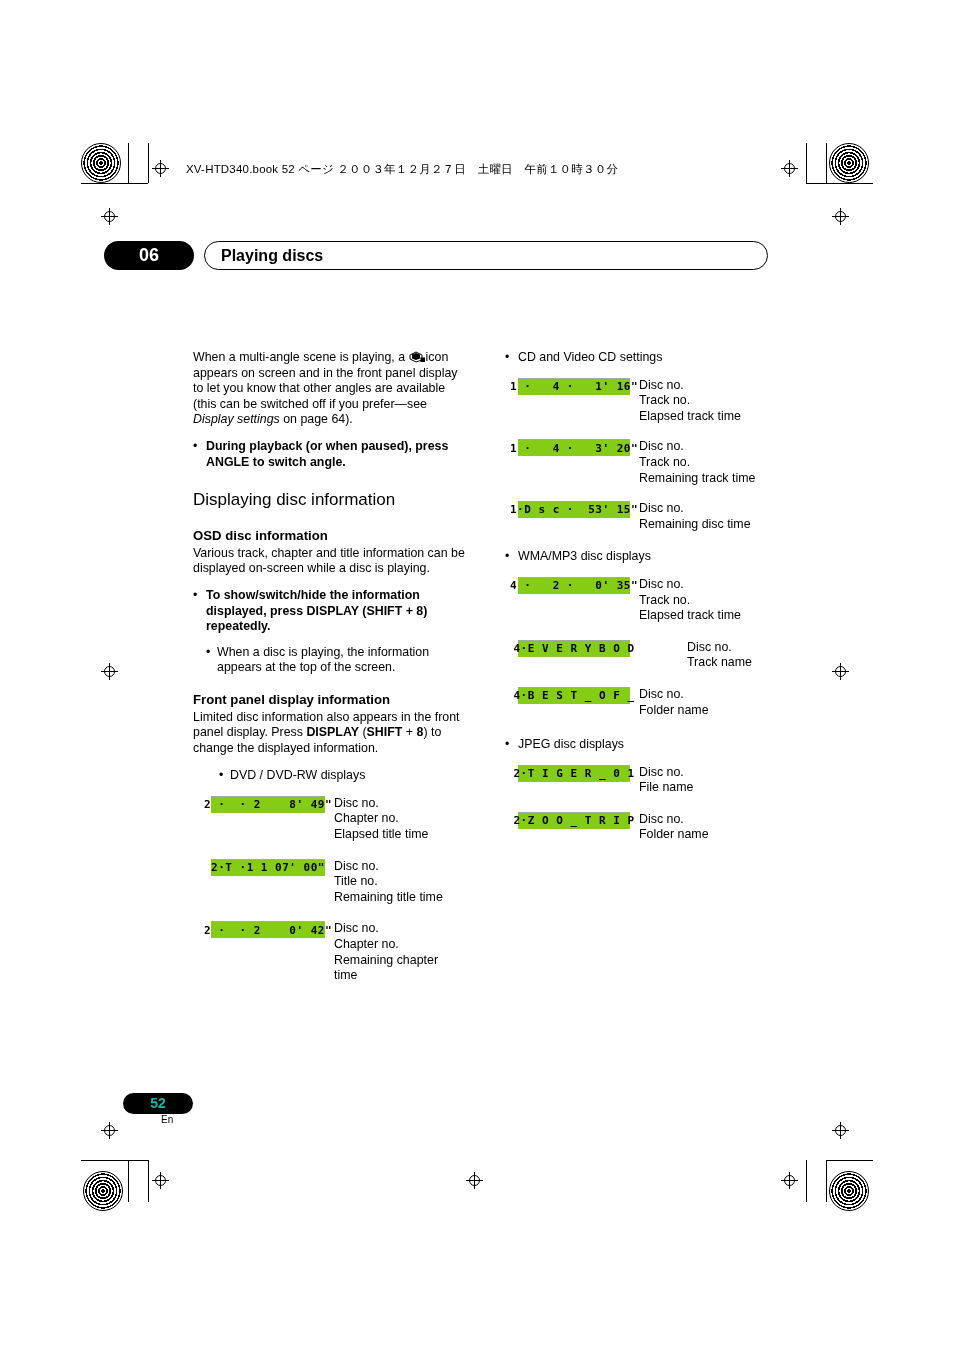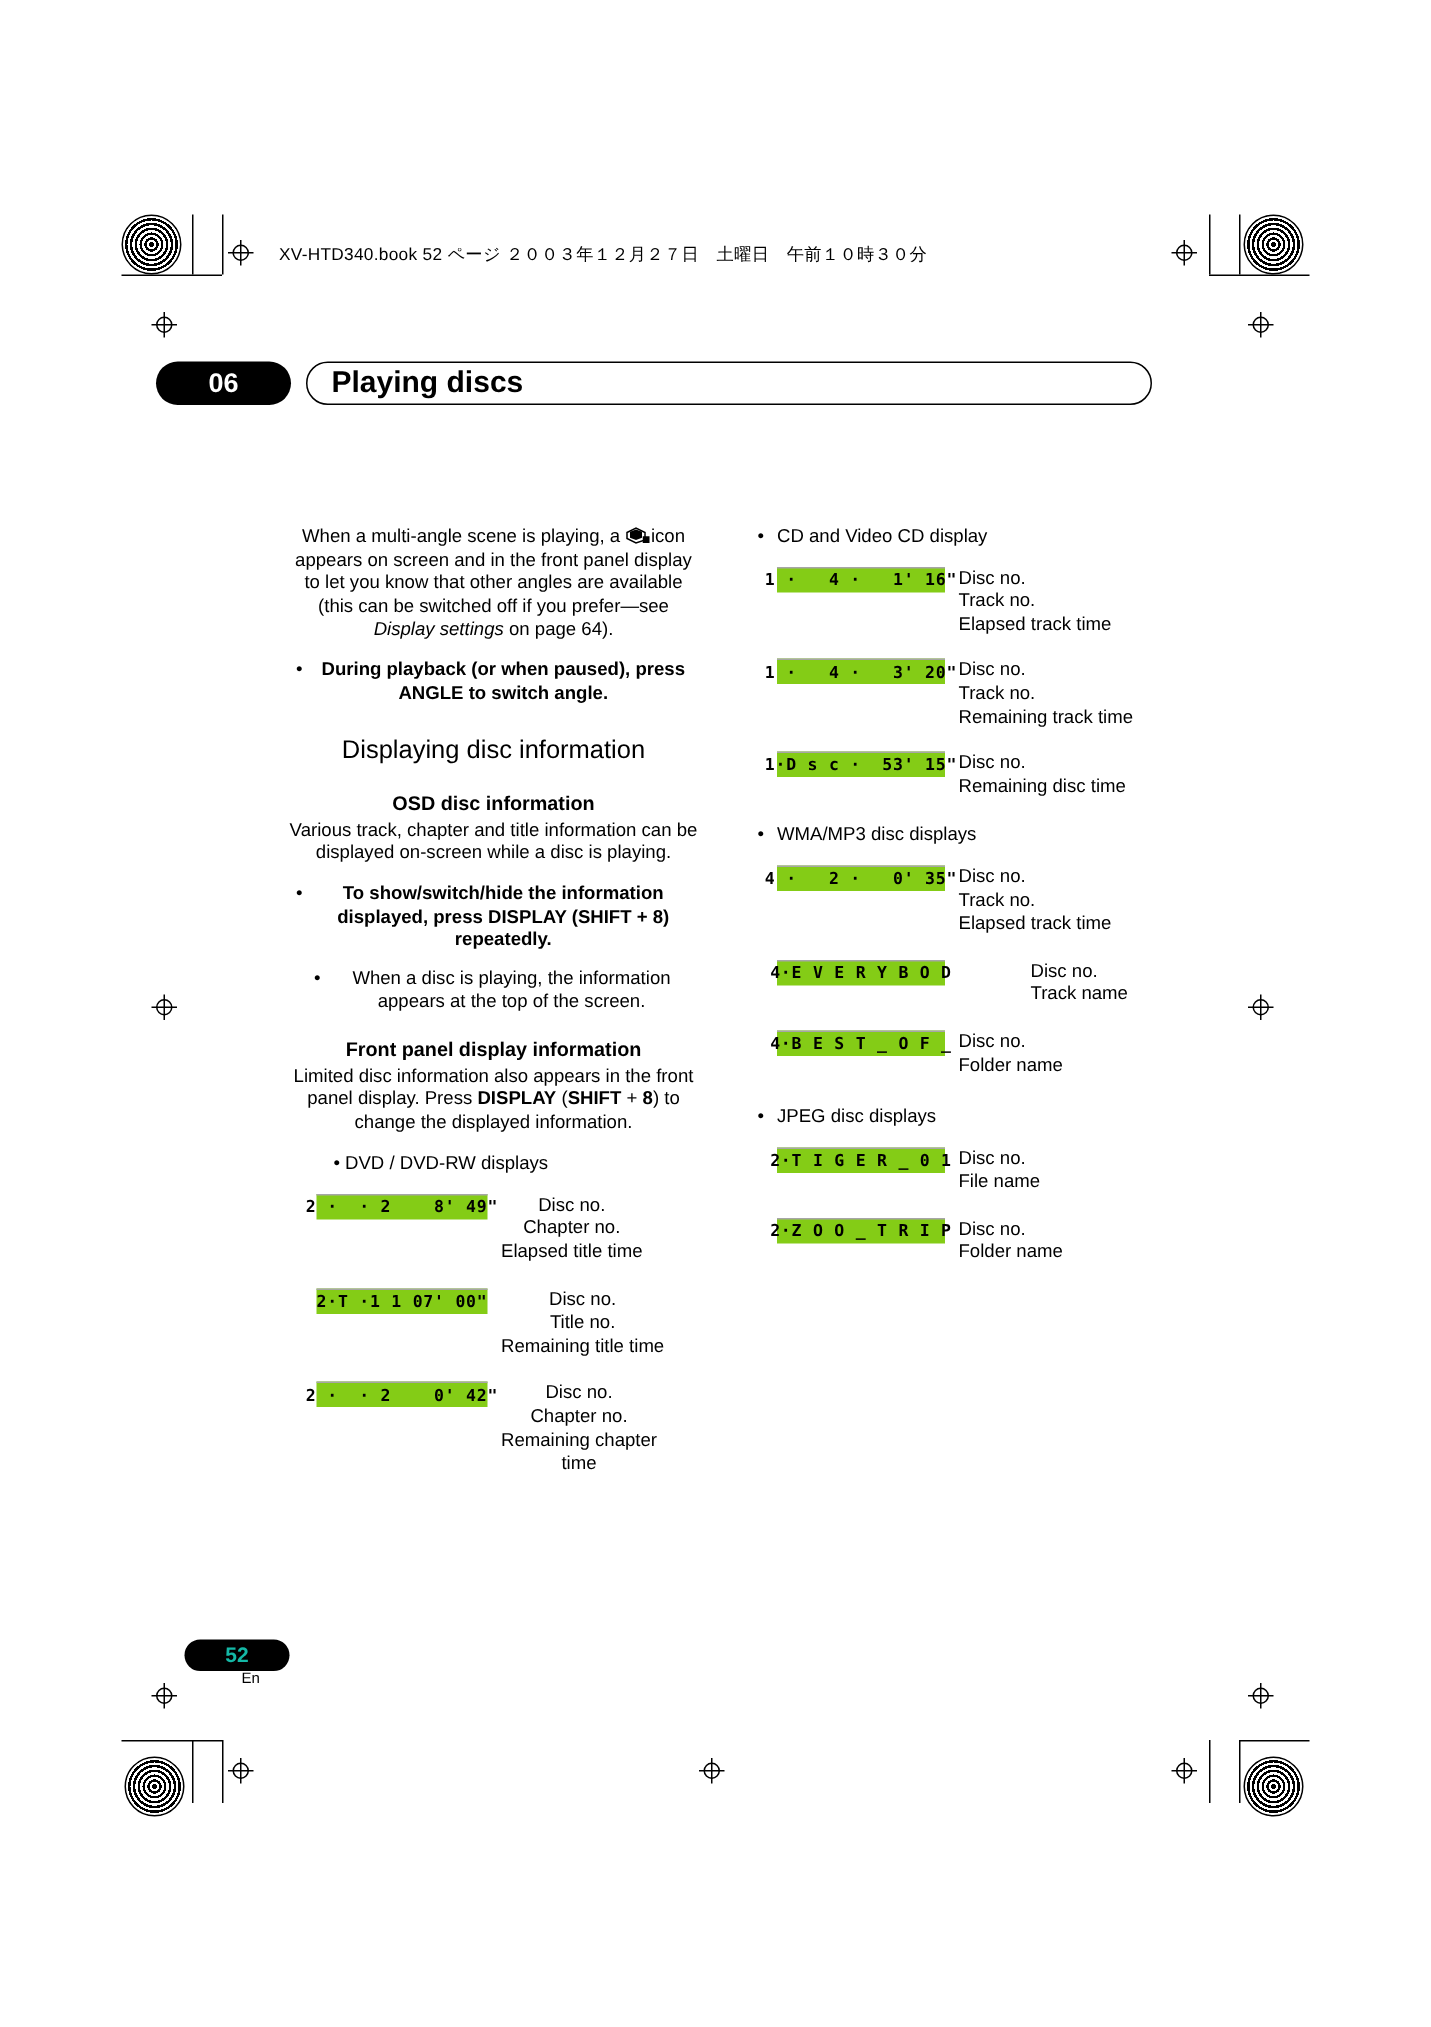--- a/index.html
+++ b/index.html
@@ -88,31 +88,31 @@
     border-radius: 14.5px;
     box-sizing: border-box;
   }
   .chapter-name {
     position: absolute;
     left: 117px;
     top: 0;
     height: 16px;
     line-height: 29px;
     font-weight: bold;
-    font-size: 20px;
+    font-size: 16px;
   }
 
   
   .col {
     position: absolute;
     top: 350px;
     font-size: 12.4px;
     line-height: 15.6px;
   }
-  .col-left  { left: 193px; width: 272px; text-align: center; }
+  .col-left  { left: 193px; width: 272px; }
   .col-right { left: 505px; width: 290px; }
 
   p { margin: 0 0 0 0; }
 
   .body-p { margin-bottom: 11px; }
 
   .h2 {
     font-size: 17px;
     font-weight: normal;
     margin: 18px 0 11px 0;
@@ -343,21 +343,21 @@
         <div>time</div>
       </div>
     </div>
   </div>
 </div>
 
 <div class="col col-right">
 
   <div class="bullet-row" style="margin-bottom:12px;">
     <span class="dot">•</span>
-    <span class="txt">CD and Video CD display</span>
+    <span class="txt">CD and Video CD settings</span>
   </div>
 
   <div style="margin-left:13px;">
     <div class="disp-row">
       <div class="disp-panel right-panel">1 ·   4 ·   1' 16"</div>
       <div class="disp-labels">
         <div>Disc no.</div>
         <div>Track no.</div>
         <div>Elapsed track time</div>
       </div>

